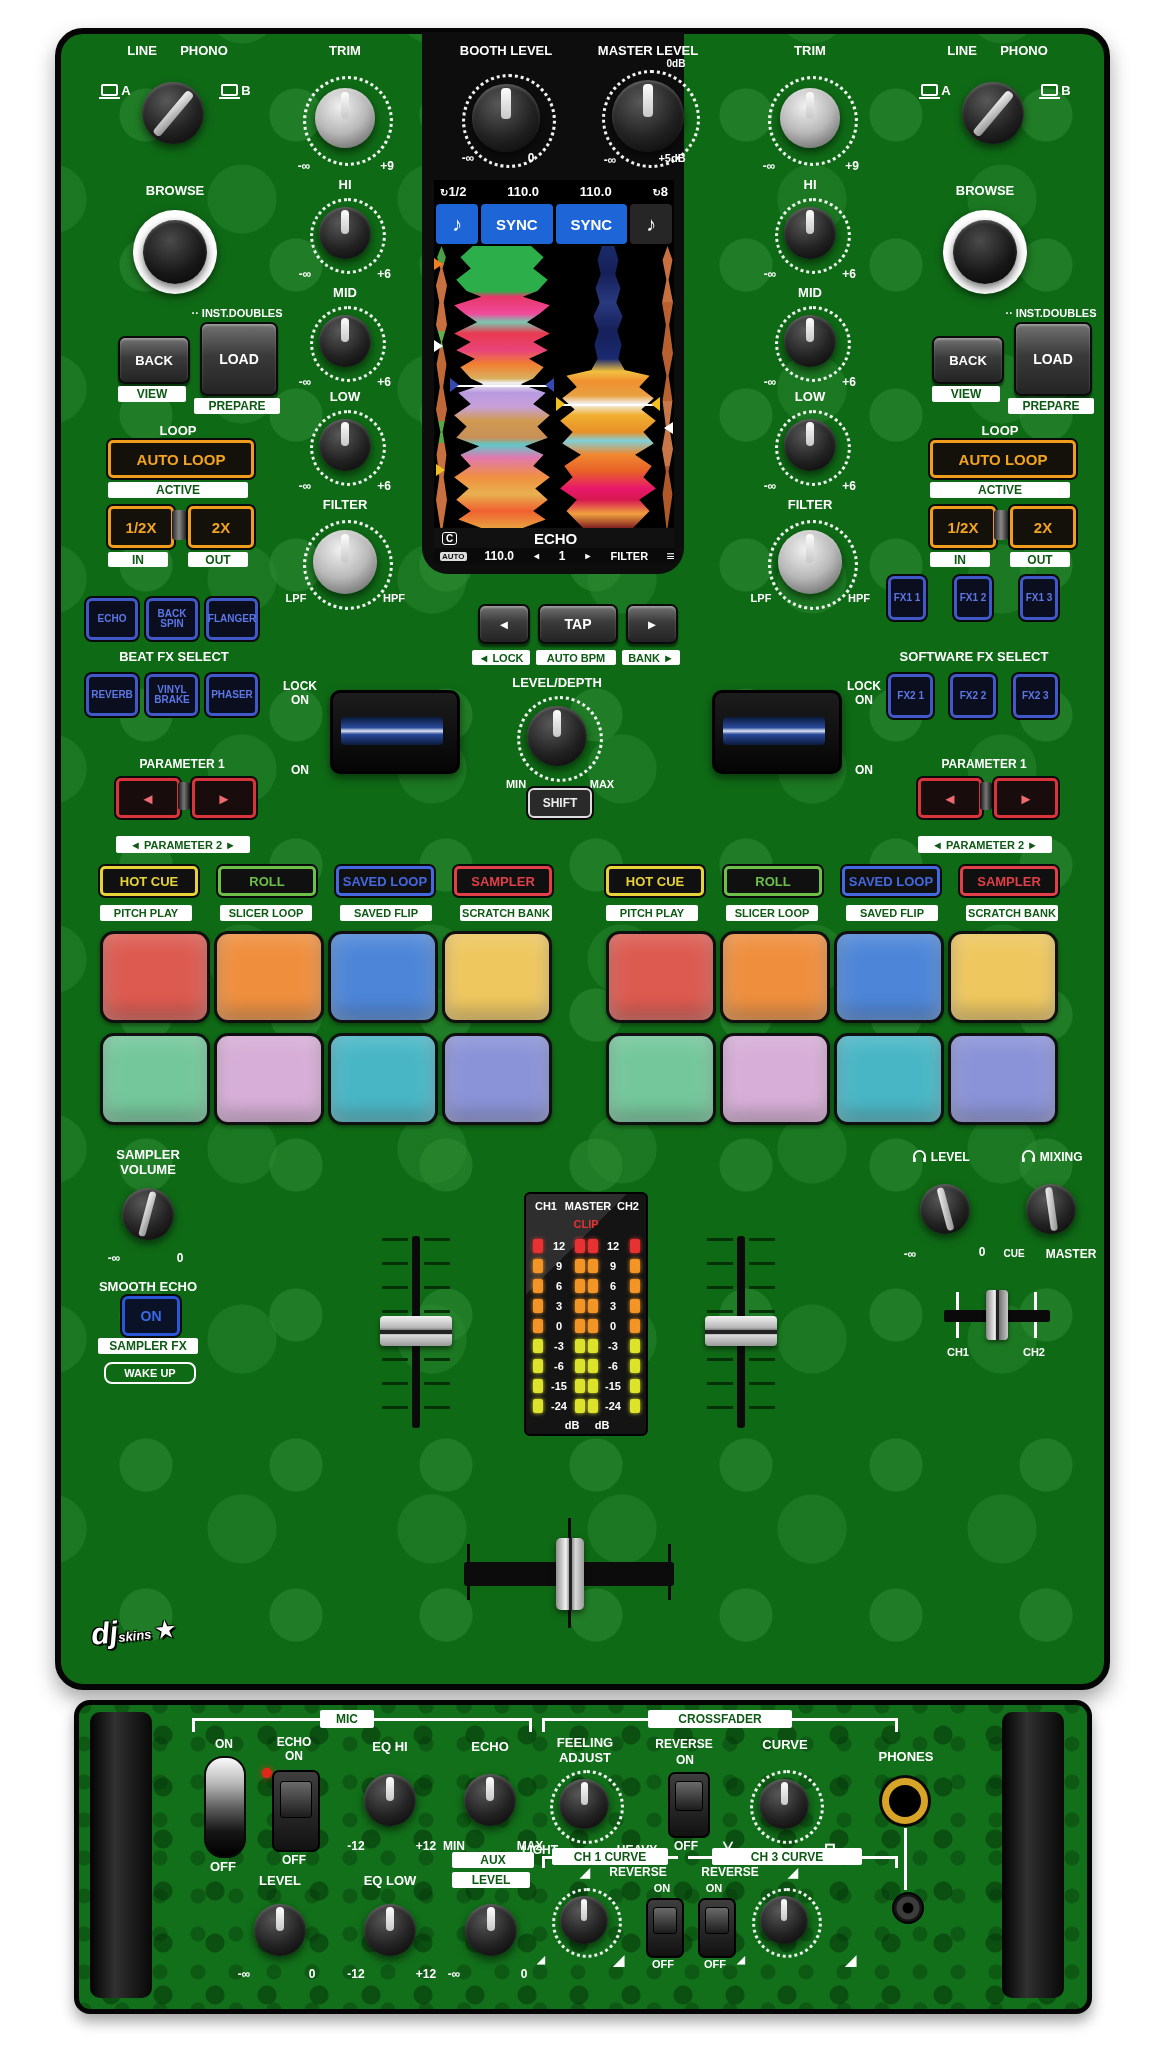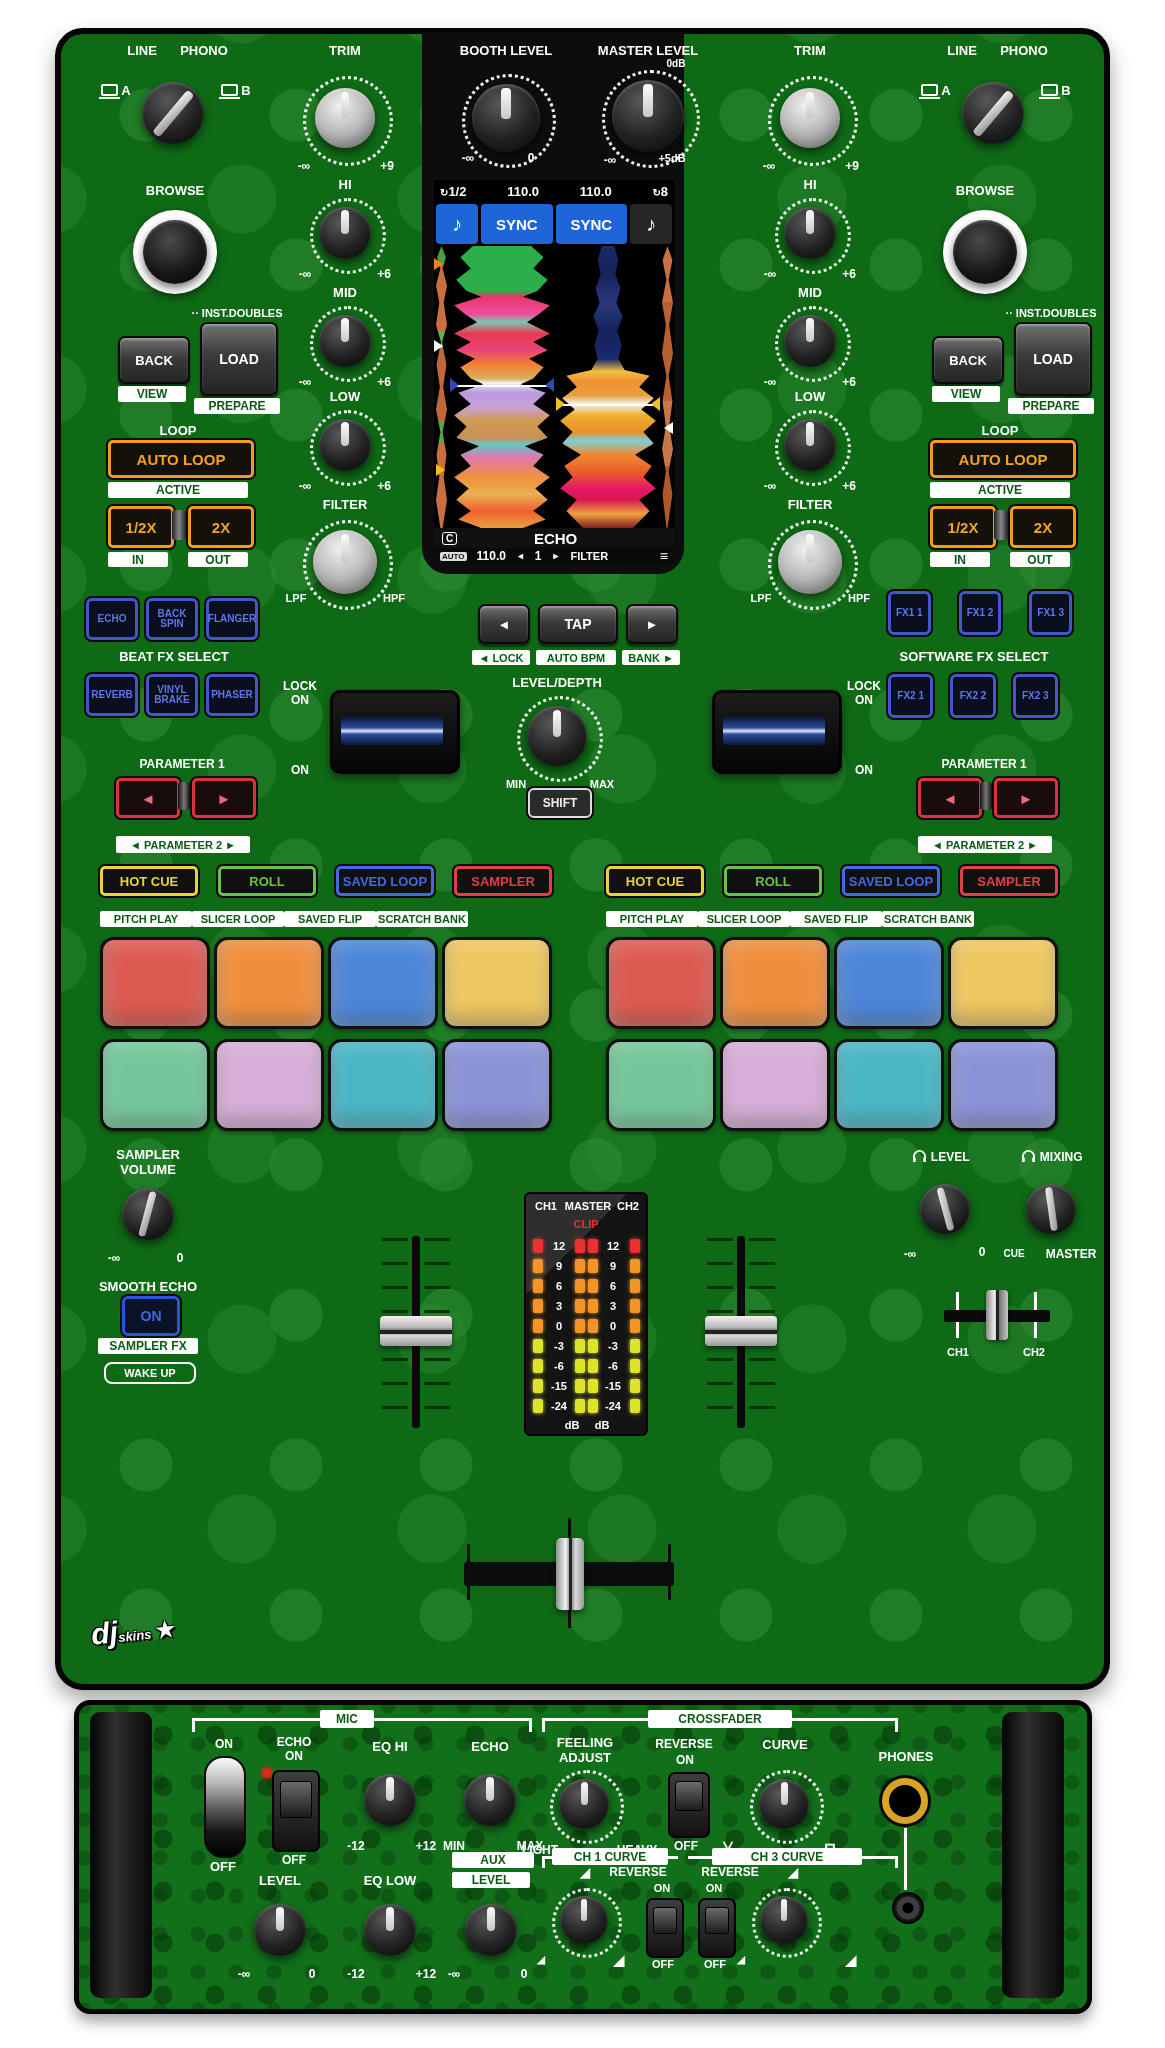--- a/index.html
+++ b/index.html
@@ -15,21 +15,21 @@
   .k .p2{position:absolute;left:43%;top:6%;width:14%;height:88%;background:linear-gradient(100deg,#f4f4f4,#909090);border-radius:4px;transform-origin:50% 50%}
   .kr{position:absolute;border:3px dotted rgba(255,255,255,.95);border-radius:50%}
   .b3{position:absolute;background:linear-gradient(180deg,#727272,#3a3a3a 45%,#242424);border:2px solid #0a0a0a;border-radius:7px;color:#fff;font-weight:bold;display:flex;align-items:center;justify-content:center;box-shadow:inset 0 2px 2px rgba(255,255,255,.3),0 3px 2px rgba(0,0,0,.5);font-size:14px}
   .bb{background:#0a0e1e;border:3px solid #4058c8;border-radius:6px;color:#5d77e8;font-weight:bold;font-size:10px;display:flex;align-items:center;justify-content:center;text-align:center;box-shadow:0 0 0 2px #0a0a0a;line-height:1.05;width:46px}
   .ob{position:absolute;background:#14100a;border:3px solid #f09c1c;border-radius:5px;color:#f2a41e;font-weight:bold;display:flex;align-items:center;justify-content:center;box-shadow:0 0 0 2px #0a0a0a;font-size:15px}
   .rb{position:absolute;background:#180c0c;border:3px solid #d8343c;border-radius:5px;color:#ee6a72;font-weight:bold;display:flex;align-items:center;justify-content:center;box-shadow:0 0 0 2px #0a0a0a;font-size:15px}
   .modebtn{background:#101010;border:3px solid;border-radius:5px;font-weight:bold;font-size:13px;display:flex;align-items:center;justify-content:center;box-shadow:0 0 0 2px #0a0a0a;height:24px;width:92px}
   .pad{width:104px;height:86px;border:3px solid #101010;border-radius:14px;box-shadow:inset 0 0 22px rgba(255,255,255,.32),inset 0 -10px 16px rgba(0,0,0,.28),0 2px 4px rgba(0,0,0,.4)}
   .deck{position:absolute;width:452px}
   .modes{display:flex;justify-content:space-between}
-  .subs{display:flex;justify-content:flex-start;margin-top:15px}
+  .subs{display:flex;justify-content:space-between;margin-top:9px}
   .subs .wb{position:static;width:92px;height:16px;font-size:11px}
   .prow{display:flex;justify-content:space-between;margin-top:10px}
   .sw{position:absolute;background:linear-gradient(180deg,#3e3e3e,#121212);border:2px solid #000;border-radius:7px}
   .sw i{position:absolute;left:14%;right:14%;top:12%;height:45%;background:linear-gradient(180deg,#6a6a6a,#1c1c1c);border:1px solid #000;border-radius:3px}
   .mrow{display:grid;grid-template-columns:15px 28px 13px 13px 28px 15px;align-items:center;height:20px;justify-items:center}
   .mrow .seg{width:10px;height:14px;border-radius:2px}
   .mrow b{color:#fff;font-size:11px;font-weight:bold}
   .mk{position:absolute;width:0;height:0}
   .lap{display:inline-block;width:13px;height:8px;border:2px solid #fff;border-radius:2px;position:relative;vertical-align:middle;margin:0 3px 4px 0}
   .lap::after{content:'';position:absolute;left:-4px;right:-4px;bottom:-5px;height:2px;background:#fff}
@@ -106,21 +106,21 @@
       <span class="mk" style="left:122px;top:151px;border-left:9px solid #f0c020;border-top:7px solid transparent;border-bottom:7px solid transparent"></span>
       <span class="mk" style="left:217px;top:151px;border-right:9px solid #f0c020;border-top:7px solid transparent;border-bottom:7px solid transparent"></span>
       <span class="mk" style="left:230px;top:176px;border-right:9px solid #fff;border-top:6px solid transparent;border-bottom:6px solid transparent"></span>
       <span class="mk" style="left:2px;top:218px;border-left:9px solid #f0c020;border-top:6px solid transparent;border-bottom:6px solid transparent"></span>
     </div>
 
     <div class="a" style="left:0;top:348px;width:240px;height:20px;background:#111;display:flex;align-items:center;color:#fff">
       <span style="margin-left:8px;border:1px solid #fff;border-radius:3px;font-size:10px;font-weight:bold;padding:0 3px">C</span>
       <span style="flex:1;text-align:center;font-weight:bold;font-size:15px;margin-right:20px">ECHO</span>
     </div>
-    <div class="a" style="left:0;top:368px;width:240px;height:16px;background:#0a0a0a;display:flex;align-items:center;gap:10px;padding:0 6px;box-sizing:border-box;color:#fff;font-weight:bold;font-size:12px">
+    <div class="a" style="left:0;top:368px;width:240px;height:16px;background:#0a0a0a;display:flex;align-items:center;gap:18px;padding:0 6px;box-sizing:border-box;color:#fff;font-weight:bold;font-size:12px">
       <span style="background:#ddd;color:#111;font-size:8px;border-radius:2px;padding:0 2px">AUTO</span>
       <span>110.0</span>
       <span style="font-size:9px">◄</span>
       <span>1</span>
       <span style="font-size:9px">►</span>
       <span style="font-size:11px">FILTER</span>
       <span style="margin-left:auto;font-size:14px">≡</span>
     </div>
   </div>
 
@@ -264,21 +264,21 @@
       <div class="bb">BACK SPIN</div>
       <div class="bb">FLANGER</div>
     </div>
   <div class="t" style="left:102px;top:650px;width:144px">BEAT FX SELECT</div>
   <div class="a" style="left:86px;top:674px;width:176px;height:42px;display:flex;gap:8px">
       <div class="bb">REVERB</div>
       <div class="bb">VINYL BRAKE</div>
       <div class="bb">PHASER</div>
     </div>
 
-  <div class="a" style="left:888px;top:591px;width:184px;height:44px;display:flex;gap:28px">
+  <div class="a" style="left:888px;top:576px;width:170px;height:44px;display:flex;gap:28px">
       <div class="bb">FX1 1</div>
       <div class="bb">FX1 2</div>
       <div class="bb">FX1 3</div>
     </div>
   <div class="t" style="left:872px;top:650px;width:204px">SOFTWARE FX SELECT</div>
   <div class="a" style="left:888px;top:674px;width:170px;height:44px;display:flex;gap:17px">
       <div class="bb">FX2 1</div>
       <div class="bb">FX2 2</div>
       <div class="bb">FX2 3</div>
     </div>

